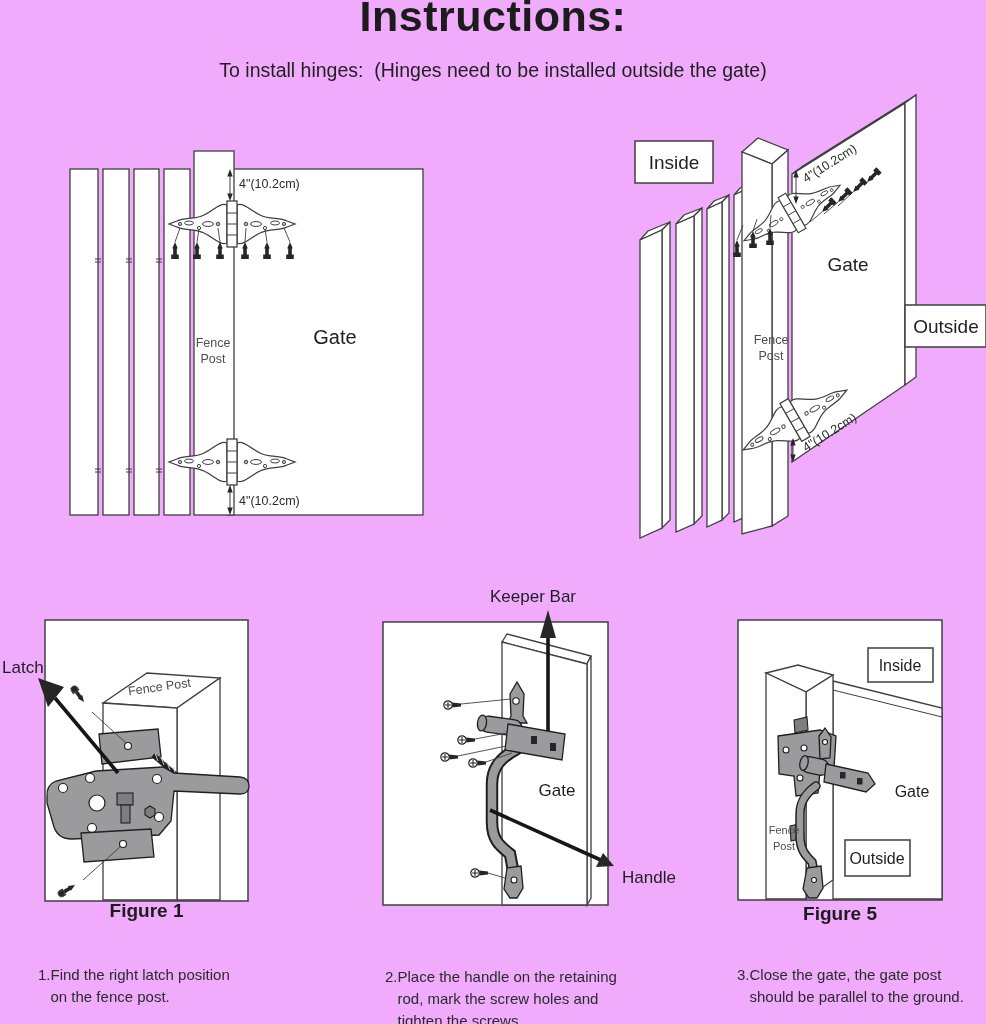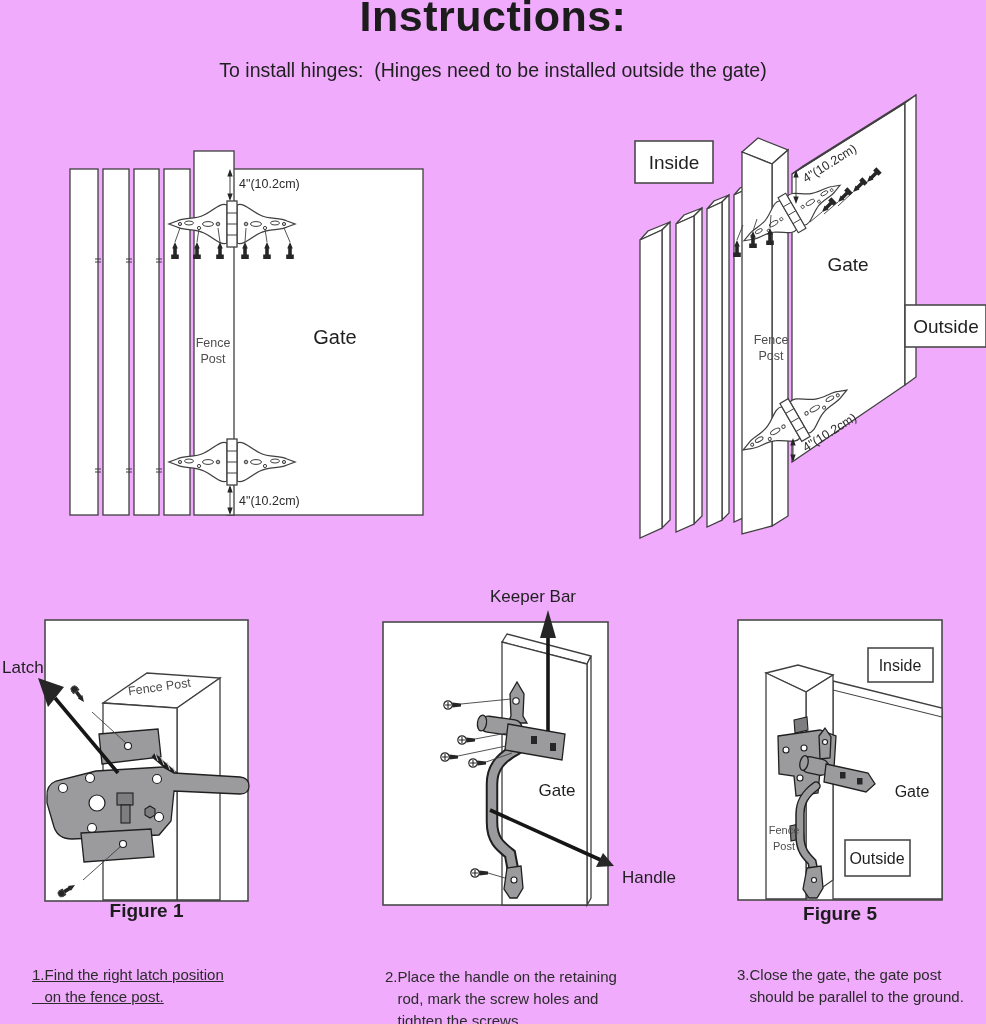--- a/index.html
+++ b/index.html
@@ -13,21 +13,21 @@
   #d1{left:62px;top:140px;}
   #d2{left:610px;top:88px;}
   #f1{left:0px;top:585px;}
   #f2{left:360px;top:582px;}
   #f3{left:700px;top:608px;}
   .caption{position:absolute;text-align:center;font-size:19px;font-weight:bold;color:#1c1c1c;}
   #cap1{left:45px;width:203px;top:900px;}
   #cap2{left:383px;width:225px;top:906px;}
   #cap3{left:738px;width:204px;top:903px;}
   .step{position:absolute;font-size:15px;line-height:1.45;color:#2b2b2b;white-space:pre;}
-  #st1{left:32px;top:964px;text-decoration:underline;}
+  #st1{left:38px;top:964px;}
   #st2{left:385px;top:966px;}
   #st3{left:737px;top:964px;}
   .lnt{fill:none;stroke:#3f3f3f;stroke-width:1px;}
   .fw{fill:#fff;stroke:#3f3f3f;stroke-width:1.3px;}
   .bx{fill:#fff;stroke:#4a4a4a;stroke-width:1.6px;}
   .hw{fill:#9b9b9d;stroke:#1f1f1f;stroke-width:1.3px;}
   .hw2{fill:#7e7e80;stroke:#1f1f1f;stroke-width:1.1px;}
   .hole{fill:#fff;stroke:#1f1f1f;stroke-width:1.1px;}
   .blk{fill:#262626;stroke:none;}
   .arr{stroke:#161616;stroke-width:3.6px;fill:none;}

